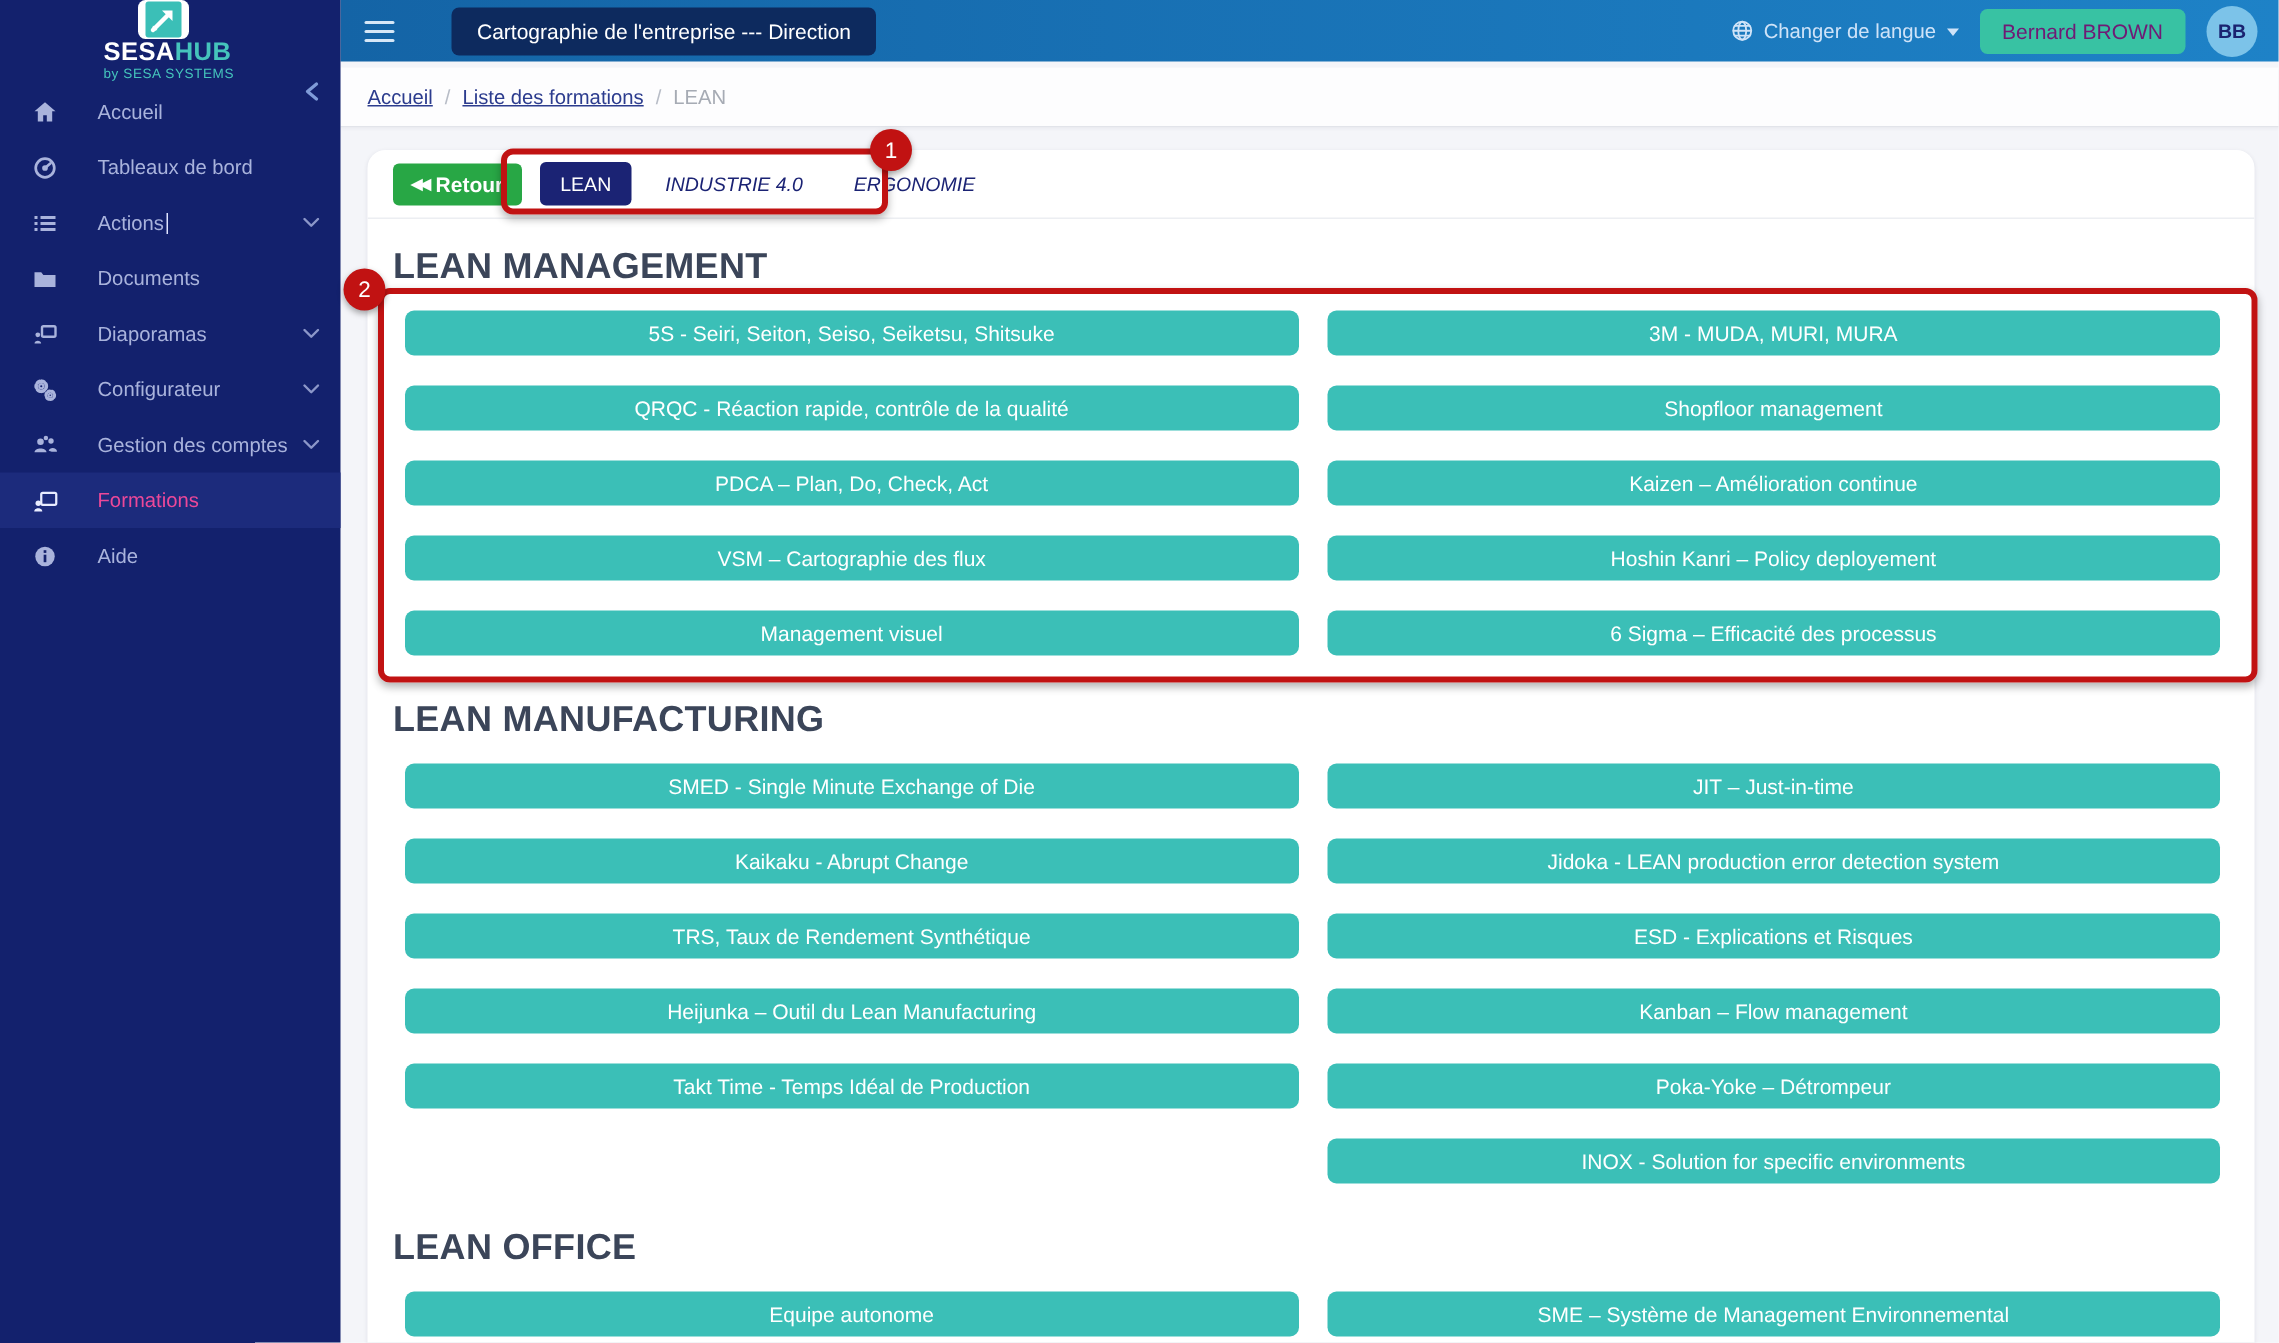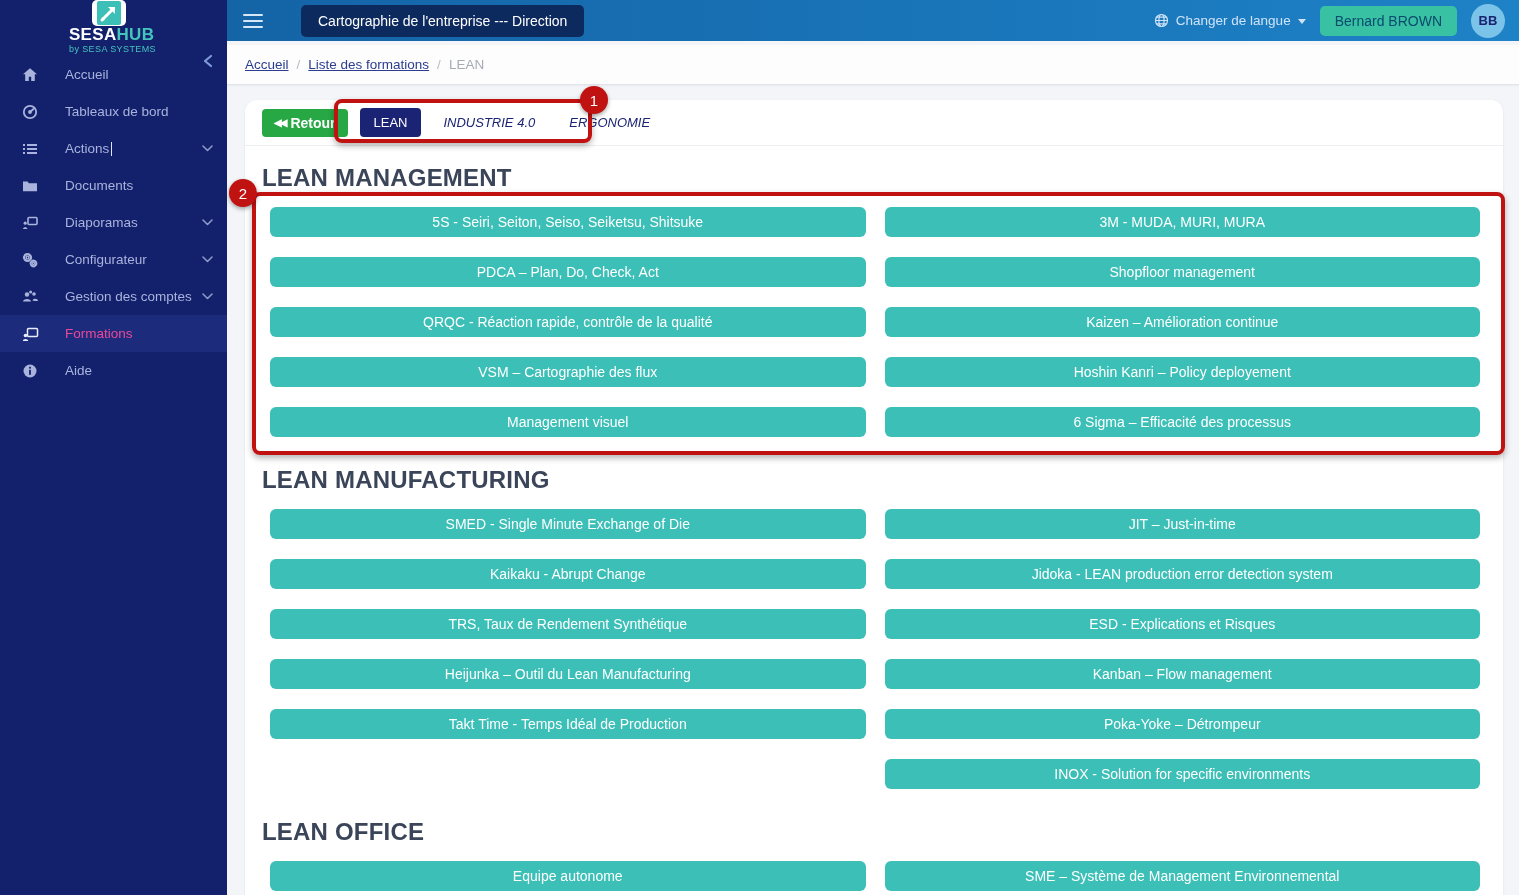--- a/index.html
+++ b/index.html
@@ -34,21 +34,21 @@
     background:linear-gradient(90deg,#1464a6 0%, #1e82c7 100%);
     display:flex; align-items:center; padding:0 10px 0 16px; z-index:4; }
   .hamburger { width:20px; display:flex; flex-direction:column; gap:4px; cursor:pointer; }
   .hamburger span { display:block; height:2px; background:#d6e7f7; border-radius:1px; }
   .title-pill { margin-left:38px; background:#0d2a5e; color:#fff; font-size:14px;
     padding:8px 17px; border-radius:5px; white-space:nowrap; }
   .top-right { margin-left:auto; display:flex; align-items:center; gap:14px; }
   .lang { display:flex; align-items:center; gap:7px; color:#cfe3f8; font-size:13.5px; cursor:pointer; }
   .lang .caret { width:0; height:0; border-left:4px solid transparent;
     border-right:4px solid transparent; border-top:5px solid #cfe3f8; margin-top:2px; }
-  .user-btn { background:#38c2a3; color:#0c4a6e; font-size:14px; padding:7px 15px;
+  .user-btn { background:#38c2a3; color:#701a75; font-size:14px; padding:7px 15px;
     border:none; border-radius:5px; cursor:pointer; }
   .avatar { width:34px; height:34px; border-radius:50%; background:#7cc3e9;
     color:#1a2370; font-weight:bold; font-size:13px; display:flex; align-items:center;
     justify-content:center; margin-right:4px; cursor:pointer; }
 
   
   .crumb-bar { position:absolute; left:227px; top:45px; right:0; height:40px;
     background:#fdfdfe; border-bottom:1px solid #e2e4ea; display:flex; align-items:center;
     padding:0 18px; font-size:13.5px; z-index:3; box-shadow:0 1px 2px rgba(30,40,80,.05); }
   .crumb-link { color:#2c3c8e; text-decoration:underline; cursor:pointer; }
@@ -280,22 +280,22 @@
         <span class="tab">ERGONOMIE</span>
       </div>
     </div>
 
     <div class="sections">
 
       <div class="sec-title">LEAN MANAGEMENT</div>
       <div class="grid">
         <div class="col">
           <button class="tbtn">5S - Seiri, Seiton, Seiso, Seiketsu, Shitsuke</button>
+          <button class="tbtn">QRQC - Réaction rapide, contrôle de la qualité</button>
           <button class="tbtn">PDCA – Plan, Do, Check, Act</button>
-          <button class="tbtn">QRQC - Réaction rapide, contrôle de la qualité</button>
           <button class="tbtn">VSM – Cartographie des flux</button>
           <button class="tbtn">Management visuel</button>
         </div>
         <div class="col">
           <button class="tbtn">3M - MUDA, MURI, MURA</button>
           <button class="tbtn">Shopfloor management</button>
           <button class="tbtn">Kaizen – Amélioration continue</button>
           <button class="tbtn">Hoshin Kanri – Policy deployement</button>
           <button class="tbtn">6 Sigma – Efficacité des processus</button>
         </div>

